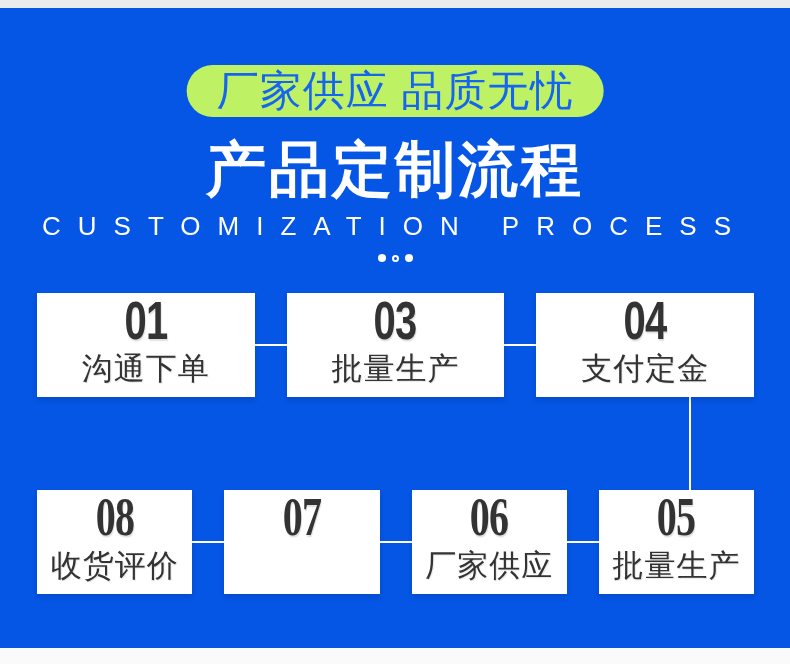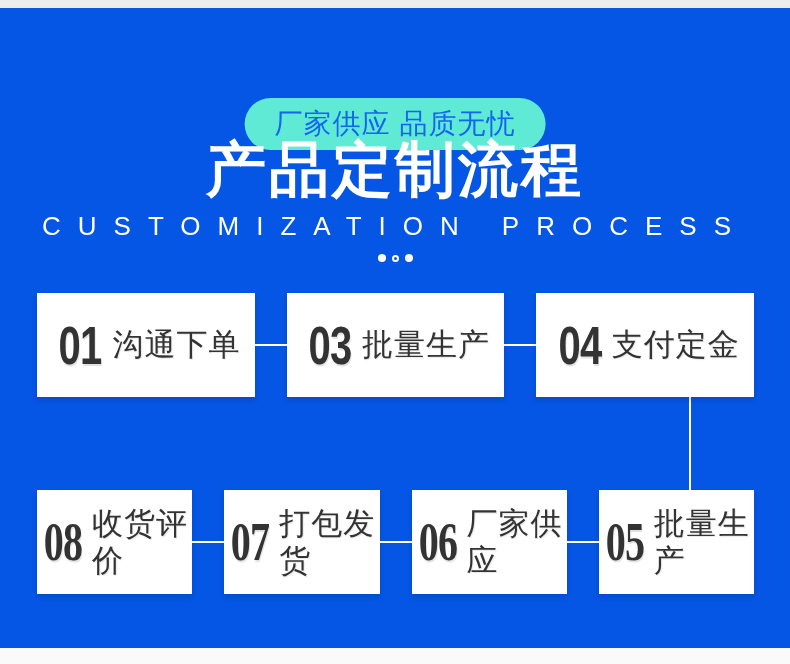--- a/index.html
+++ b/index.html
@@ -24,24 +24,24 @@
     background:var(--strip-top);
   }
   .strip-bottom{
     position:absolute;bottom:0;left:0;width:790px;height:16px;
     background:var(--strip-bottom);
   }
   .banner-pill{
     position:absolute;top:65px;left:50%;transform:translateX(-50%);
     height:52px;line-height:52px;
     padding:0 30px;
-    background:#5eead4;border-radius:26px;
+    background:#bef264;border-radius:26px;
     color:var(--banner-text);
-    font-size:28px;font-weight:500;
-    letter-spacing:1px;white-space:nowrap;margin-top:33px;
+    font-size:42px;font-weight:500;
+    letter-spacing:1px;white-space:nowrap;
   }
   .main-title{
     position:absolute;top:130px;left:0;width:790px;
     text-align:center;
     color:var(--title-text);
     font-size:60px;font-weight:900;
     letter-spacing:3px;
   }
   .subtitle{
     position:absolute;top:211px;left:0;width:790px;
@@ -70,22 +70,22 @@
     content:"";
     position:absolute;left:155px;right:155px;top:50%;
     height:2px;margin-top:-1px;
     background:var(--connector);
     z-index:0;
   }
   .step-card{
     position:relative;z-index:1;
     flex:1 1 0;
     background:#ffffff;
-    display:flex;flex-direction:row;
-    justify-content:center;align-items:center;
+    display:flex;flex-direction:column;
+    justify-content:flex-start;align-items:center;
     gap:3px;
     box-shadow:0 3px 5px rgba(0,25,80,0.18);
   }
   .step-num{
     display:inline-block;
     color:var(--step-text);
     font-size:54px;font-weight:800;line-height:1;
     letter-spacing:-1px;
     transform:scaleX(0.74);
     text-shadow:1px 2px 1px rgba(0,0,0,0.12);
@@ -140,21 +140,20 @@
 
   <div class="v-connector"></div>
 
   <div class="step-row row2">
     <div class="step-card">
       <span class="step-num">08</span>
       <span class="step-label">收货评价</span>
     </div>
     <div class="step-card">
       <span class="step-num">07</span>
-      <span class="step-label">打包发货</span>
     </div>
     <div class="step-card">
       <span class="step-num">06</span>
       <span class="step-label">厂家供应</span>
     </div>
     <div class="step-card">
       <span class="step-num">05</span>
       <span class="step-label">批量生产</span>
     </div>
   </div>

